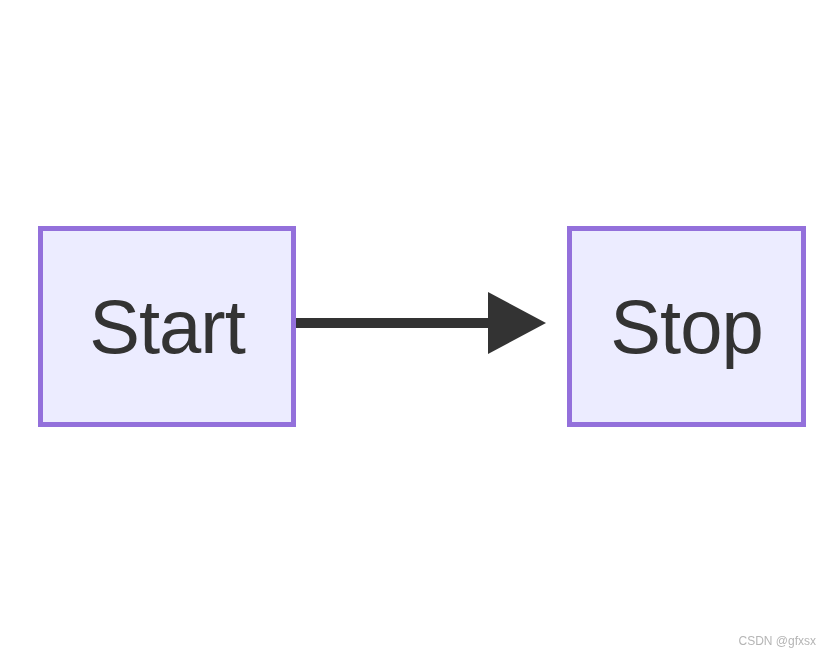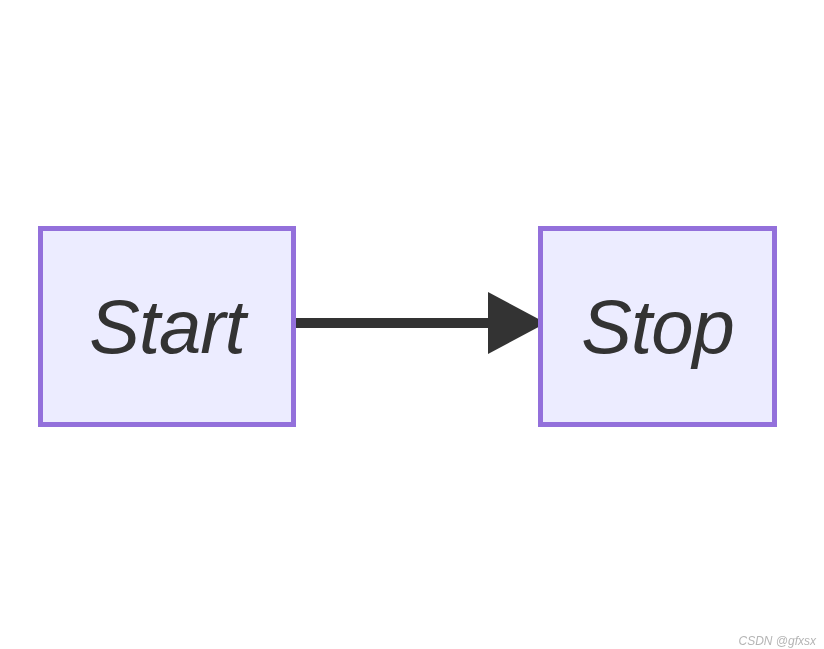--- a/index.html
+++ b/index.html
@@ -16,34 +16,33 @@
     height: 649px;
     background: var(--bg-color);
     font-family: "Liberation Sans", "DejaVu Sans", sans-serif;
     overflow: hidden;
   }
   .canvas {
     position: relative;
     width: 824px;
     height: 649px;
     background: var(--bg-color);
-    font-style: italic;
   }
   .node {
     position: absolute;
     top: 226px;
     height: 201px;
     background: var(--node-fill);
     border: 5px solid var(--node-border);
     display: flex;
     align-items: center;
     justify-content: center;
   }
   .node-start { left: 38px;  width: 258px; }
-  .node-stop  { left: 538px; width: 239px; }
+  .node-stop  { left: 567px; width: 239px; }
   .node-label {
     color: var(--text-color);
     font-size: 76px;
     font-weight: 400;
     line-height: 1;
     letter-spacing: -1px;
     user-select: none;
   }
   .edge-line {
     position: absolute;

